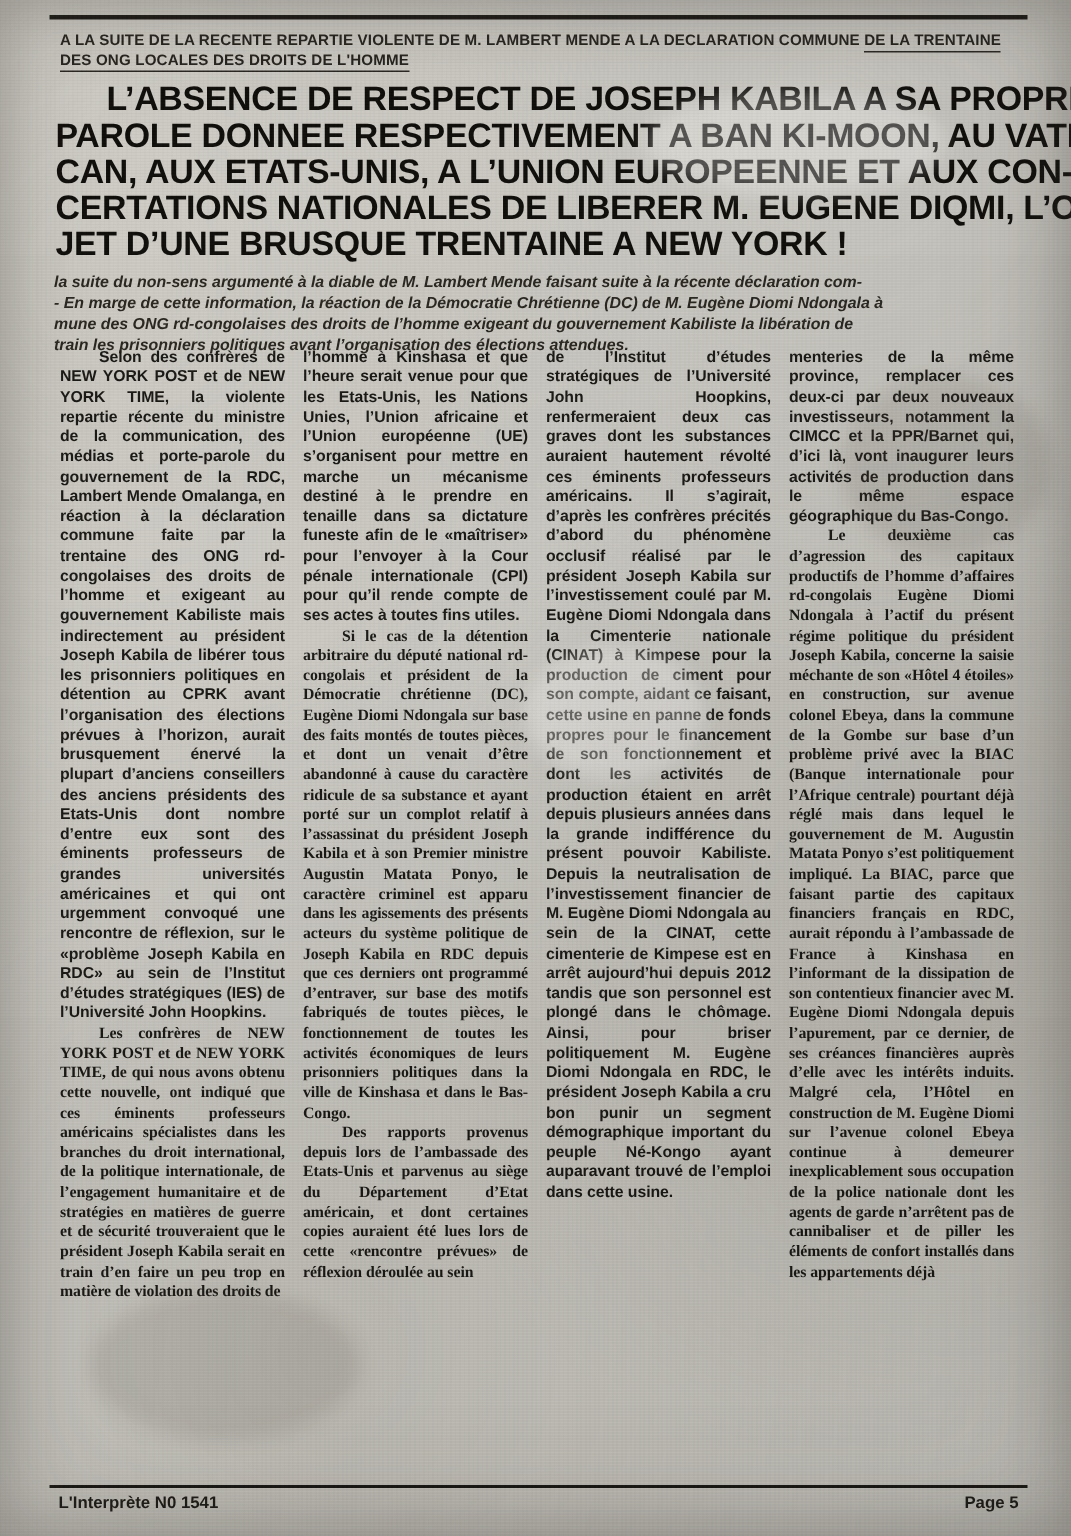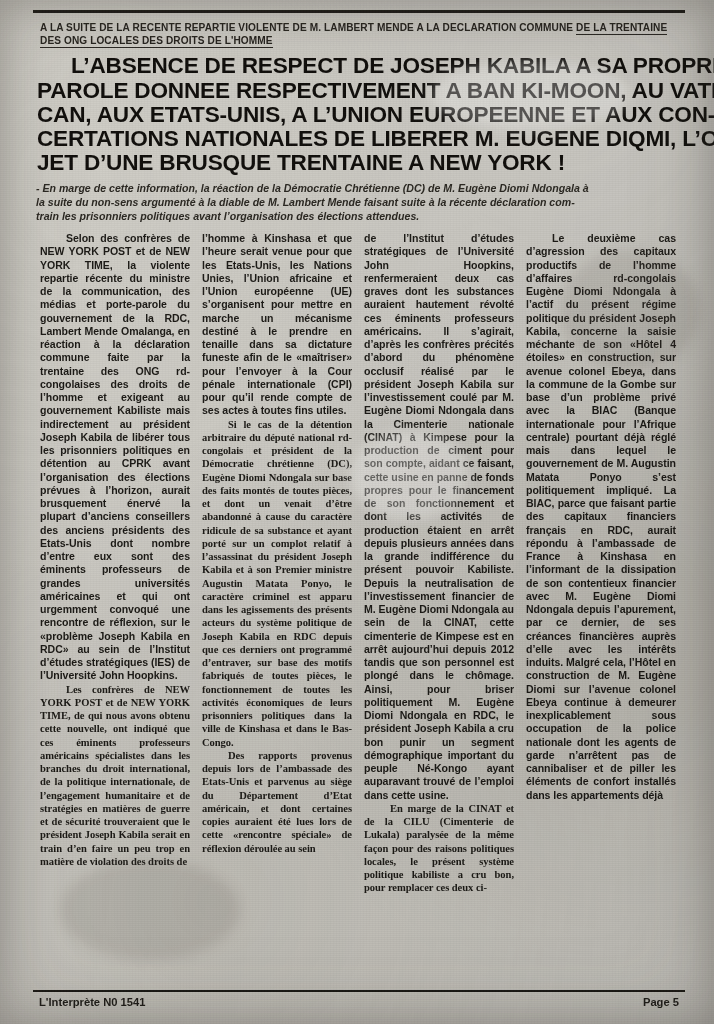--- a/index.html
+++ b/index.html
@@ -170,40 +170,41 @@
 
     <div class="headline">
       <span class="ln first">L’ABSENCE DE RESPECT DE JOSEPH KABILA A SA PROPRE</span>
       <span class="ln">PAROLE DONNEE RESPECTIVEMENT A BAN KI-MOON, AU VATI-</span>
       <span class="ln">CAN, AUX ETATS-UNIS, A L’UNION EUROPEENNE ET AUX CON-</span>
       <span class="ln">CERTATIONS NATIONALES DE LIBERER M. EUGENE DIQMI, L’OB-</span>
       <span class="ln">JET D’UNE BRUSQUE TRENTAINE A NEW YORK !</span>
     </div>
 
     <div class="standfirst">
+      <span class="ln">la suite du non-sens argumenté à la diable de M. Lambert Mende faisant suite à la récente déclaration com-</span>
       <span class="ln">- En marge de cette information, la réaction de la Démocratie Chrétienne (DC) de M. Eugène Diomi Ndongala à</span>
-      <span class="ln">la suite du non-sens argumenté à la diable de M. Lambert Mende faisant suite à la récente déclaration com-</span>
+      <span class="ln">mune des ONG rd-congolaises des droits de l’homme exigeant du gouvernement Kabiliste la libération de</span>
       <span class="ln">train les prisonniers politiques avant l’organisation des élections attendues.</span>
     </div>
 
     <div class="cols">
       <div class="col">
         <p class="indent">Selon des confrères de NEW YORK POST et de NEW YORK TIME, la violente repartie récente du ministre de la communication, des médias et porte-parole du gouvernement de la RDC, Lambert Mende Omalanga, en réaction à la déclaration commune faite par la trentaine des ONG rd-congolaises des droits de l’homme et exigeant au gouvernement Kabiliste mais indirectement au président Joseph Kabila de libérer tous les prisonniers politiques en détention au CPRK avant l’organisation des élections prévues à l’horizon, aurait brusquement énervé la plupart d’anciens conseillers des anciens présidents des Etats-Unis dont nombre d’entre eux sont des éminents professeurs de grandes universités américaines et qui ont urgemment convoqué une rencontre de réflexion, sur le «problème Joseph Kabila en RDC» au sein de l’Institut d’études stratégiques (IES) de l’Université John Hoopkins.</p>
         <p class="indent">Les confrères de NEW YORK POST et de NEW YORK TIME, de qui nous avons obtenu cette nouvelle, ont indiqué que ces éminents professeurs américains spécialistes dans les branches du droit international, de la politique internationale, de l’engagement humanitaire et de stratégies en matières de guerre et de sécurité trouveraient que le président Joseph Kabila serait en train d’en faire un peu trop en matière de violation des droits de</p>
       </div>
       <div class="col">
         <p>l’homme à Kinshasa et que l’heure serait venue pour que les Etats-Unis, les Nations Unies, l’Union africaine et l’Union européenne (UE) s’organisent pour mettre en marche un mécanisme destiné à le prendre en tenaille dans sa dictature funeste afin de le «maîtriser» pour l’envoyer à la Cour pénale internationale (CPI) pour qu’il rende compte de ses actes à toutes fins utiles.</p>
         <p class="indent">Si le cas de la détention arbitraire du député national rd-congolais et président de la Démocratie chrétienne (DC), Eugène Diomi Ndongala sur base des faits montés de toutes pièces, et dont un venait d’être abandonné à cause du caractère ridicule de sa substance et ayant porté sur un complot relatif à l’assassinat du président Joseph Kabila et à son Premier ministre Augustin Matata Ponyo, le caractère criminel est apparu dans les agissements des présents acteurs du système politique de Joseph Kabila en RDC depuis que ces derniers ont programmé d’entraver, sur base des motifs fabriqués de toutes pièces, le fonctionnement de toutes les activités économiques de leurs prisonniers politiques dans la ville de Kinshasa et dans le Bas-Congo.</p>
-        <p class="indent">Des rapports provenus depuis lors de l’ambassade des Etats-Unis et parvenus au siège du Département d’Etat américain, et dont certaines copies auraient été lues lors de cette «rencontre spéciale» de réflexion déroulée au sein</p>
+        <p class="indent">Des rapports provenus depuis lors de l’ambassade des Etats-Unis et parvenus au siège du Département d’Etat américain, et dont certaines copies auraient été lues lors de cette «rencontre prévues» de réflexion déroulée au sein</p>
       </div>
       <div class="col">
         <p>de l’Institut d’études stratégiques de l’Université John Hoopkins, renfermeraient deux cas graves dont les substances auraient hautement révolté ces éminents professeurs américains. Il s’agirait, d’après les confrères précités d’abord du phénomène occlusif réalisé par le président Joseph Kabila sur l’investissement coulé par M. Eugène Diomi Ndongala dans la Cimenterie nationale (CINAT) à Kimpese pour la production de ciment pour son compte, aidant ce faisant, cette usine en panne de fonds propres pour le financement de son fonctionnement et dont les activités de production étaient en arrêt depuis plusieurs années dans la grande indifférence du présent pouvoir Kabiliste. Depuis la neutralisation de l’investissement financier de M. Eugène Diomi Ndongala au sein de la CINAT, cette cimenterie de Kimpese est en arrêt aujourd’hui depuis 2012 tandis que son personnel est plongé dans le chômage. Ainsi, pour briser politiquement M. Eugène Diomi Ndongala en RDC, le président Joseph Kabila a cru bon punir un segment démographique important du peuple Né-Kongo ayant auparavant trouvé de l’emploi dans cette usine.</p>
-        <p class="indent">En marge de la CINAT et de la CILU (Cimenterie de Lukala) paralysée de la même façon pour des raisons politiques locales, le présent système politique kabiliste a cru bon, pour remplacer ces deux ci-</p>
-      </div>
-      <div class="col">
+      </div>
+      <div class="col">
+        <p>menteries de la même province, remplacer ces deux-ci par deux nouveaux investisseurs, notamment la CIMCC et la PPR/Barnet qui, d’ici là, vont inaugurer leurs activités de production dans le même espace géographique du Bas-Congo.</p>
         <p class="indent">Le deuxième cas d’agression des capitaux productifs de l’homme d’affaires rd-congolais Eugène Diomi Ndongala à l’actif du présent régime politique du président Joseph Kabila, concerne la saisie méchante de son «Hôtel 4 étoiles» en construction, sur avenue colonel Ebeya, dans la commune de la Gombe sur base d’un problème privé avec la BIAC (Banque internationale pour l’Afrique centrale) pourtant déjà réglé mais dans lequel le gouvernement de M. Augustin Matata Ponyo s’est politiquement impliqué. La BIAC, parce que faisant partie des capitaux financiers français en RDC, aurait répondu à l’ambassade de France à Kinshasa en l’informant de la dissipation de son contentieux financier avec M. Eugène Diomi Ndongala depuis l’apurement, par ce dernier, de ses créances financières auprès d’elle avec les intérêts induits. Malgré cela, l’Hôtel en construction de M. Eugène Diomi sur l’avenue colonel Ebeya continue à demeurer inexplicablement sous occupation de la police nationale dont les agents de garde n’arrêtent pas de cannibaliser et de piller les éléments de confort installés dans les appartements déjà</p>
       </div>
     </div>
 
     <div class="rule-bot"></div>
 
     <div class="footer">
       <span>L'Interprète N0 1541</span>
       <span>Page 5</span>
     </div>

